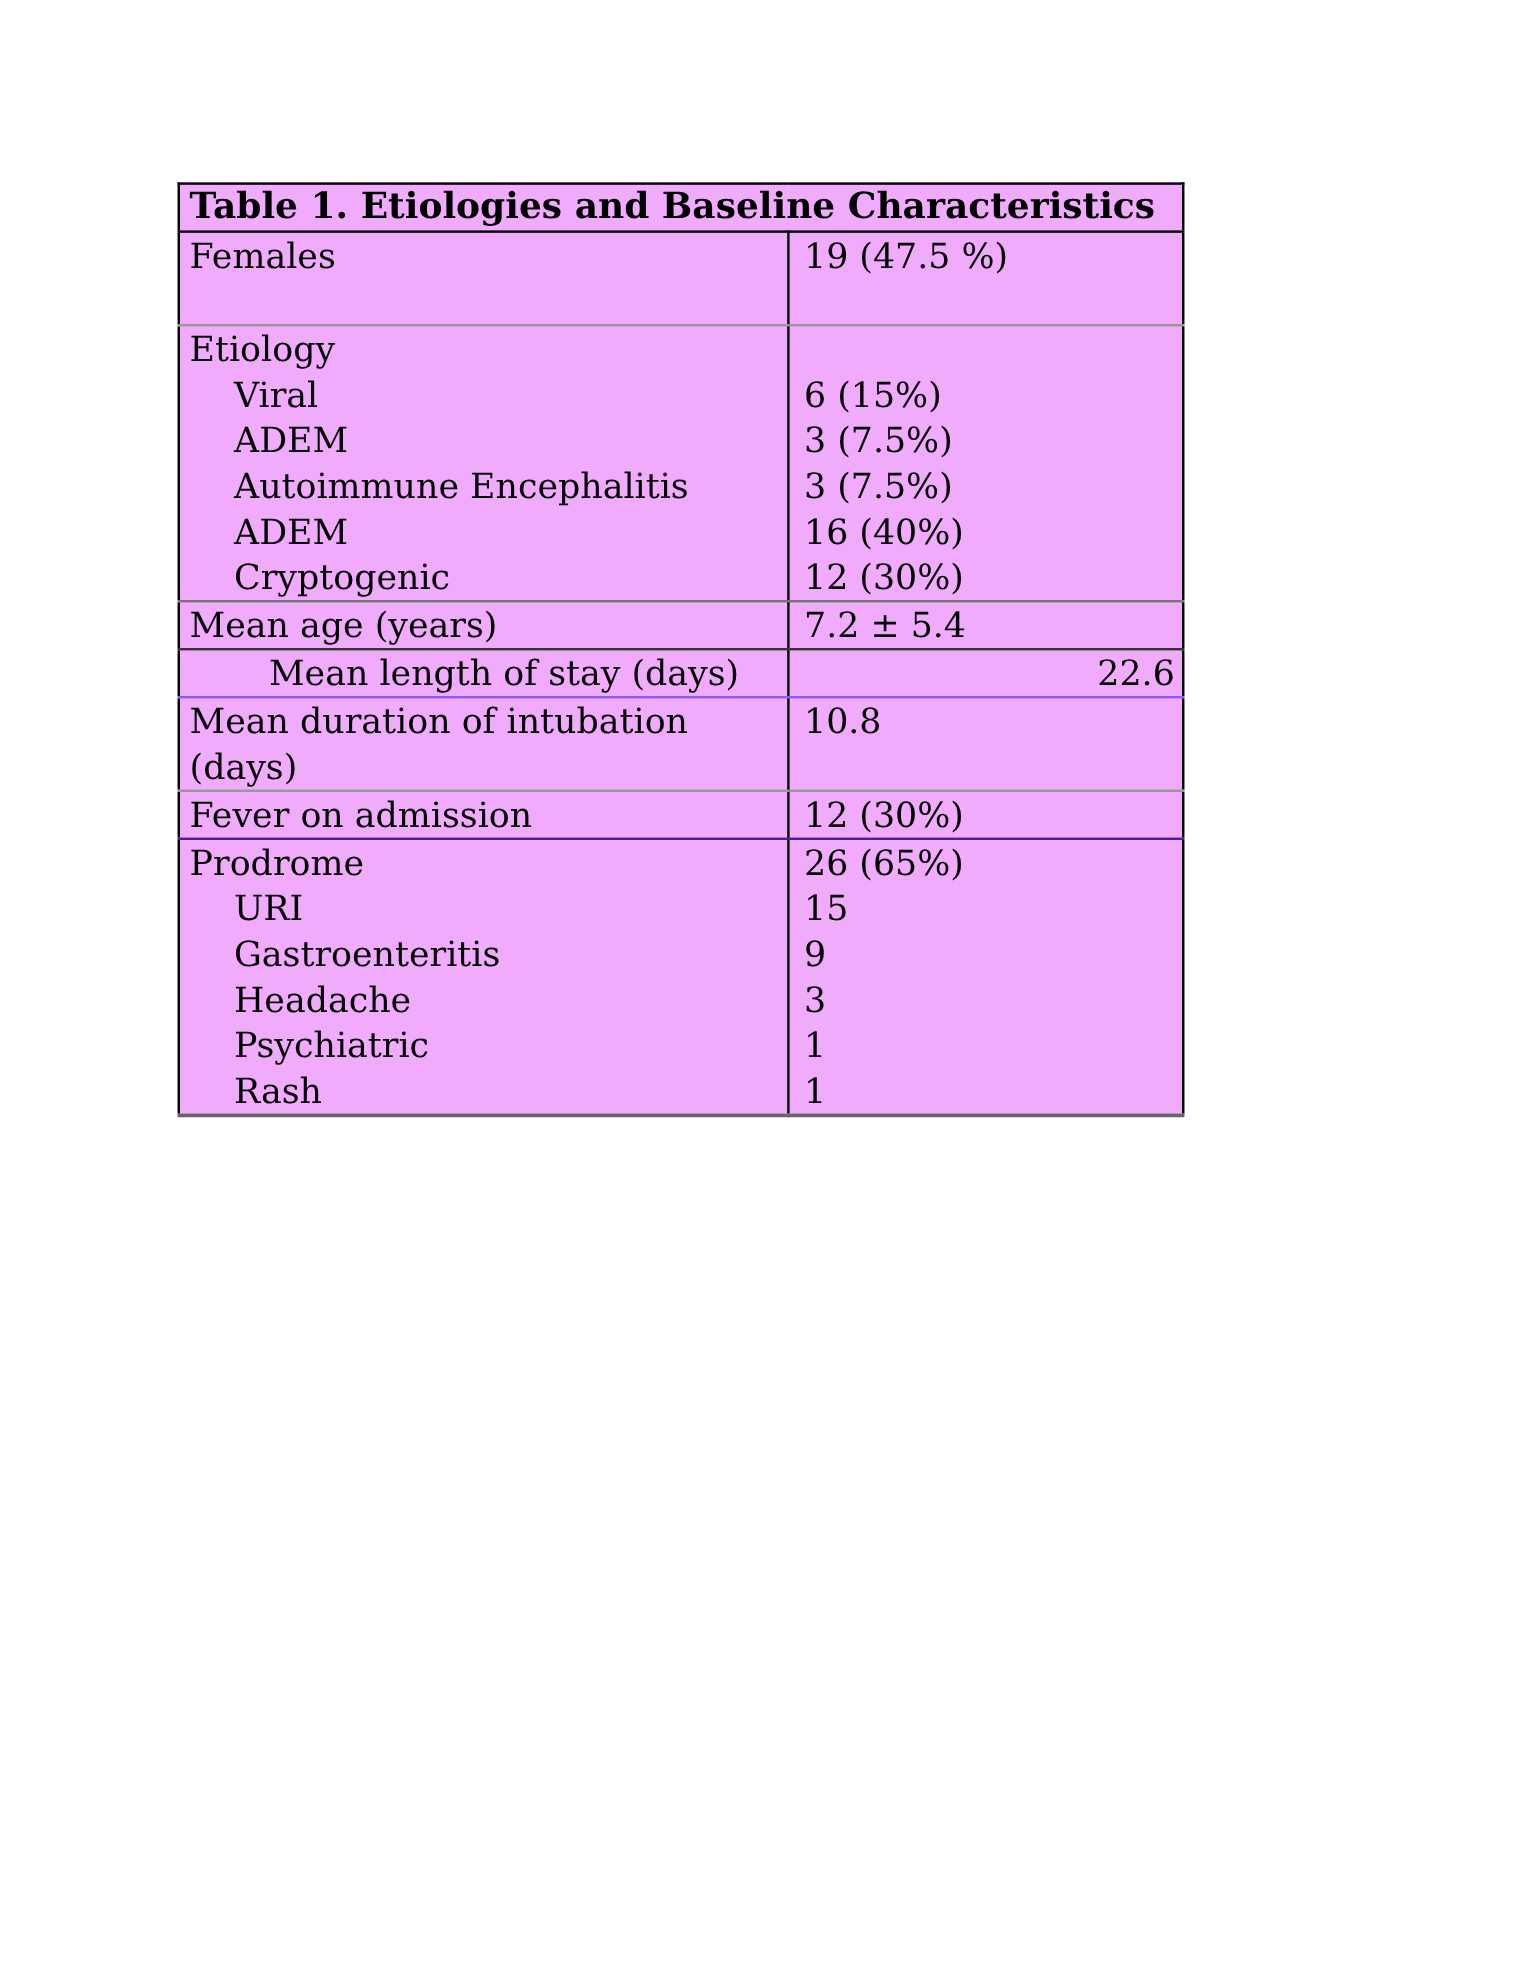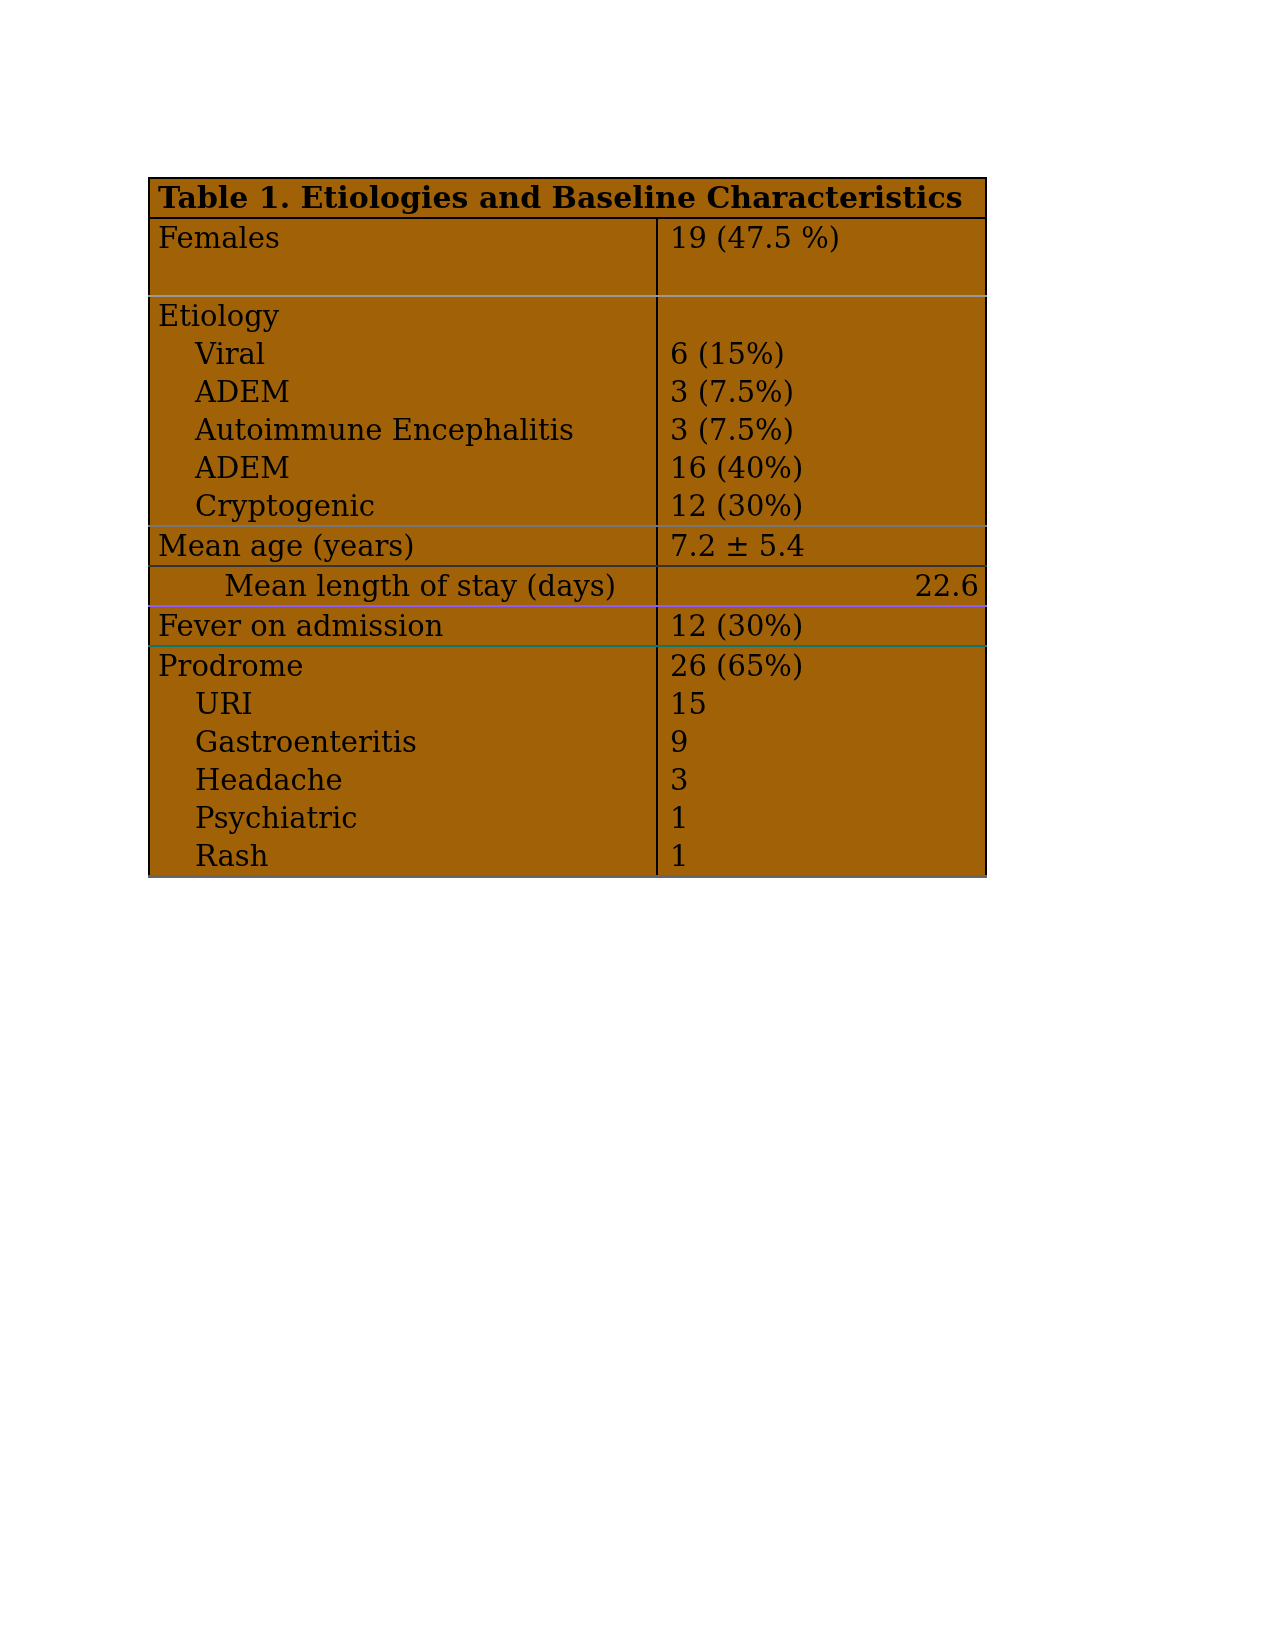--- a/index.html
+++ b/index.html
@@ -12,26 +12,25 @@
     font-family: "DejaVu Serif", serif;
     color: #000000;
     overflow: hidden;
   }
   .doc-table {
     position: absolute;
     left: 148px; top: 152px;
     width: 837px;
     border-collapse: collapse;
     table-layout: fixed;
-    background: #a16207;
+    background: #f0abfc;
     border-left: 2px solid #000000;
     border-right: 2px solid #000000;
     border-top: 2px solid #000000;
     border-bottom: 3px solid #666666;
-    margin-top: 25px;
   }
   col.col-label { width: 508px; }
   col.col-value { width: 329px; }
   th.title-cell {
     height: 38px;
     line-height: 36px;
     font-size: 30px;
     font-weight: bold;
     text-align: left;
     padding: 0 0 0 8px;
@@ -59,21 +58,21 @@
   }
   .ind { padding-left: 37px; }
   tr.r-females    td { border-bottom: 2px solid #999999; }
   tr.r-duration   td { border-bottom: 2px solid #1a1a1a; }
   tr.r-etiology   td { border-bottom: 2px solid #777777; }
   tr.r-meanage    td { border-bottom: 2px solid #333333; }
   tr.r-meanlos    td { border-bottom: 2px solid #8b5cf6; text-align: right; }
   tr.r-meanicu    td { border-bottom: 2px solid #777777; }
   tr.r-intub      td { border-bottom: 2px solid #999999; }
   tr.r-feverprior td { border-bottom: 2px solid #999999; }
-  tr.r-feveradm   td { border-bottom: 2px solid #0f766e; }
+  tr.r-feveradm   td { border-bottom: 2px solid #4c1d95; }
 </style>
 </head>
 <body>
 
 <table class="doc-table">
   <colgroup>
     <col class="col-label">
     <col class="col-value">
   </colgroup>
 
@@ -125,20 +124,28 @@
   <tr class="r-meanlos">
     <td class="c1">
           <div class="ln">Mean length of stay (days)</div>
         </td>
     <td class="c2">
           <div class="ln">22.6</div>
         </td>
   </tr>
 
 
+  <tr class="r-intub">
+    <td class="c1">
+          <div class="ln wrap">Mean duration of intubation (days)</div>
+        </td>
+    <td class="c2">
+          <div class="ln">10.8</div>
+        </td>
+  </tr>
 
 
   <tr class="r-feveradm">
     <td class="c1">
           <div class="ln">Fever on admission</div>
         </td>
     <td class="c2">
           <div class="ln">12 (30%)</div>
         </td>
   </tr>

